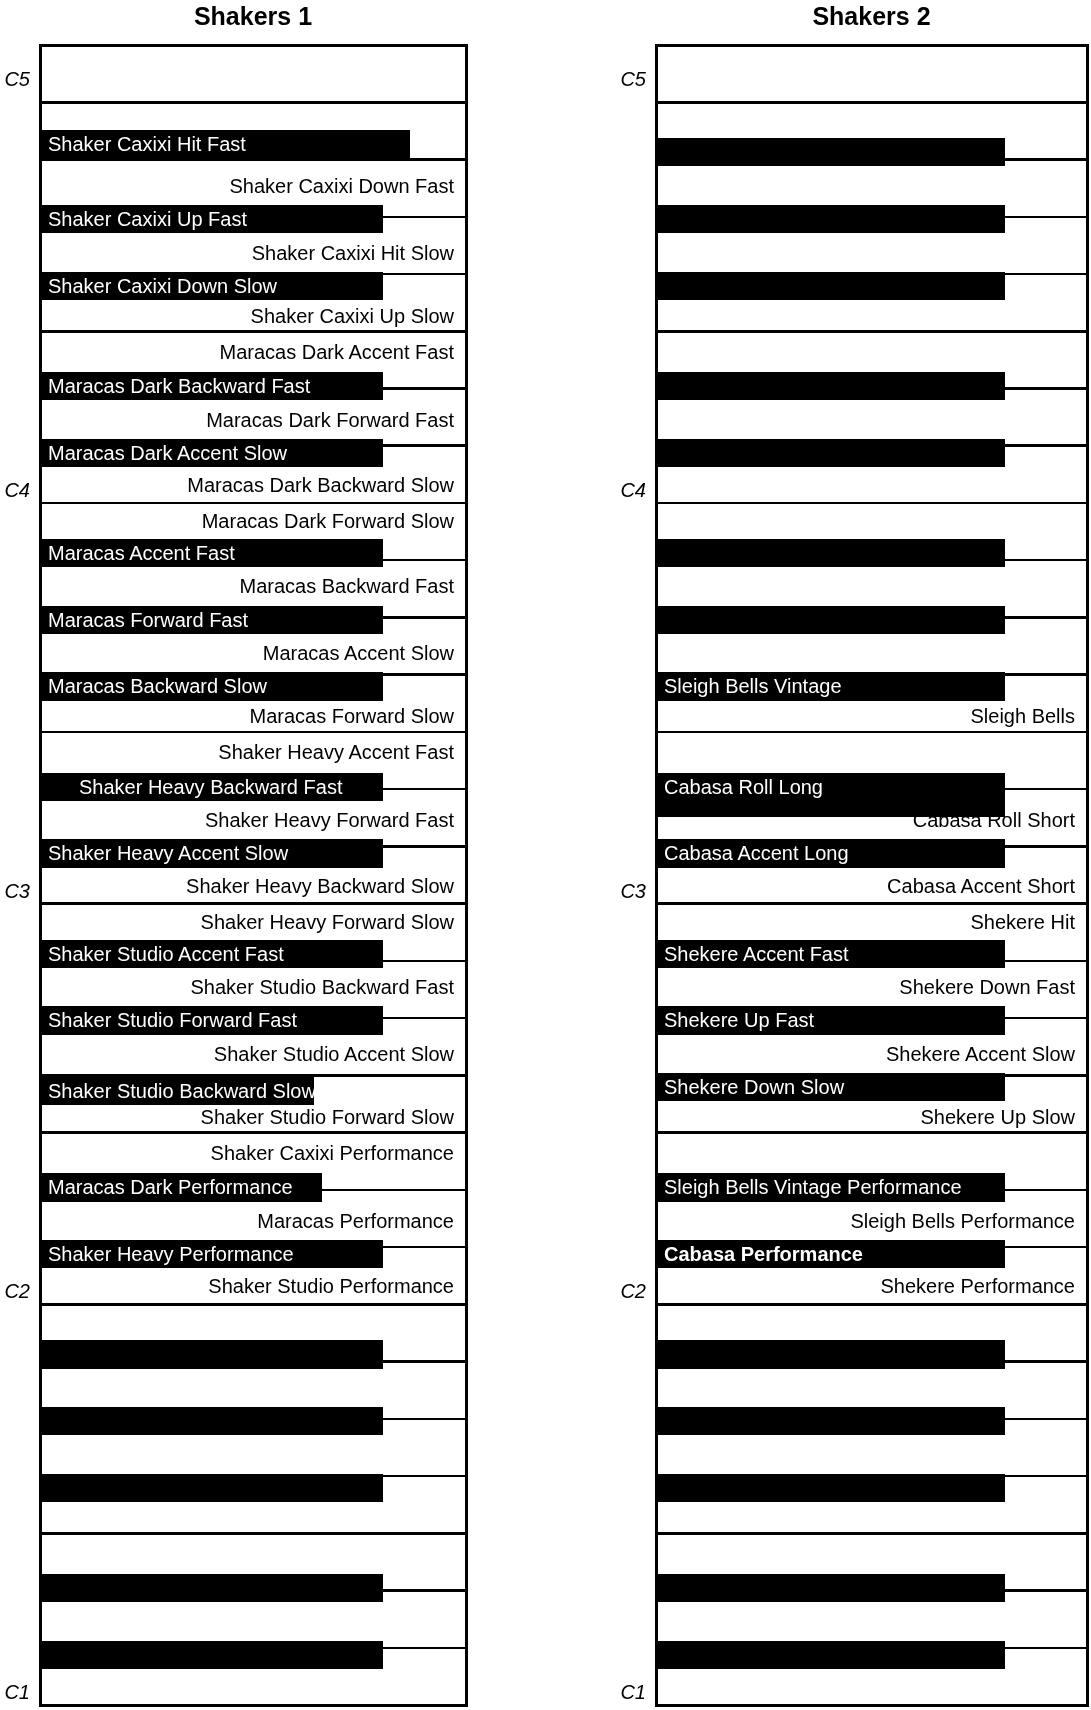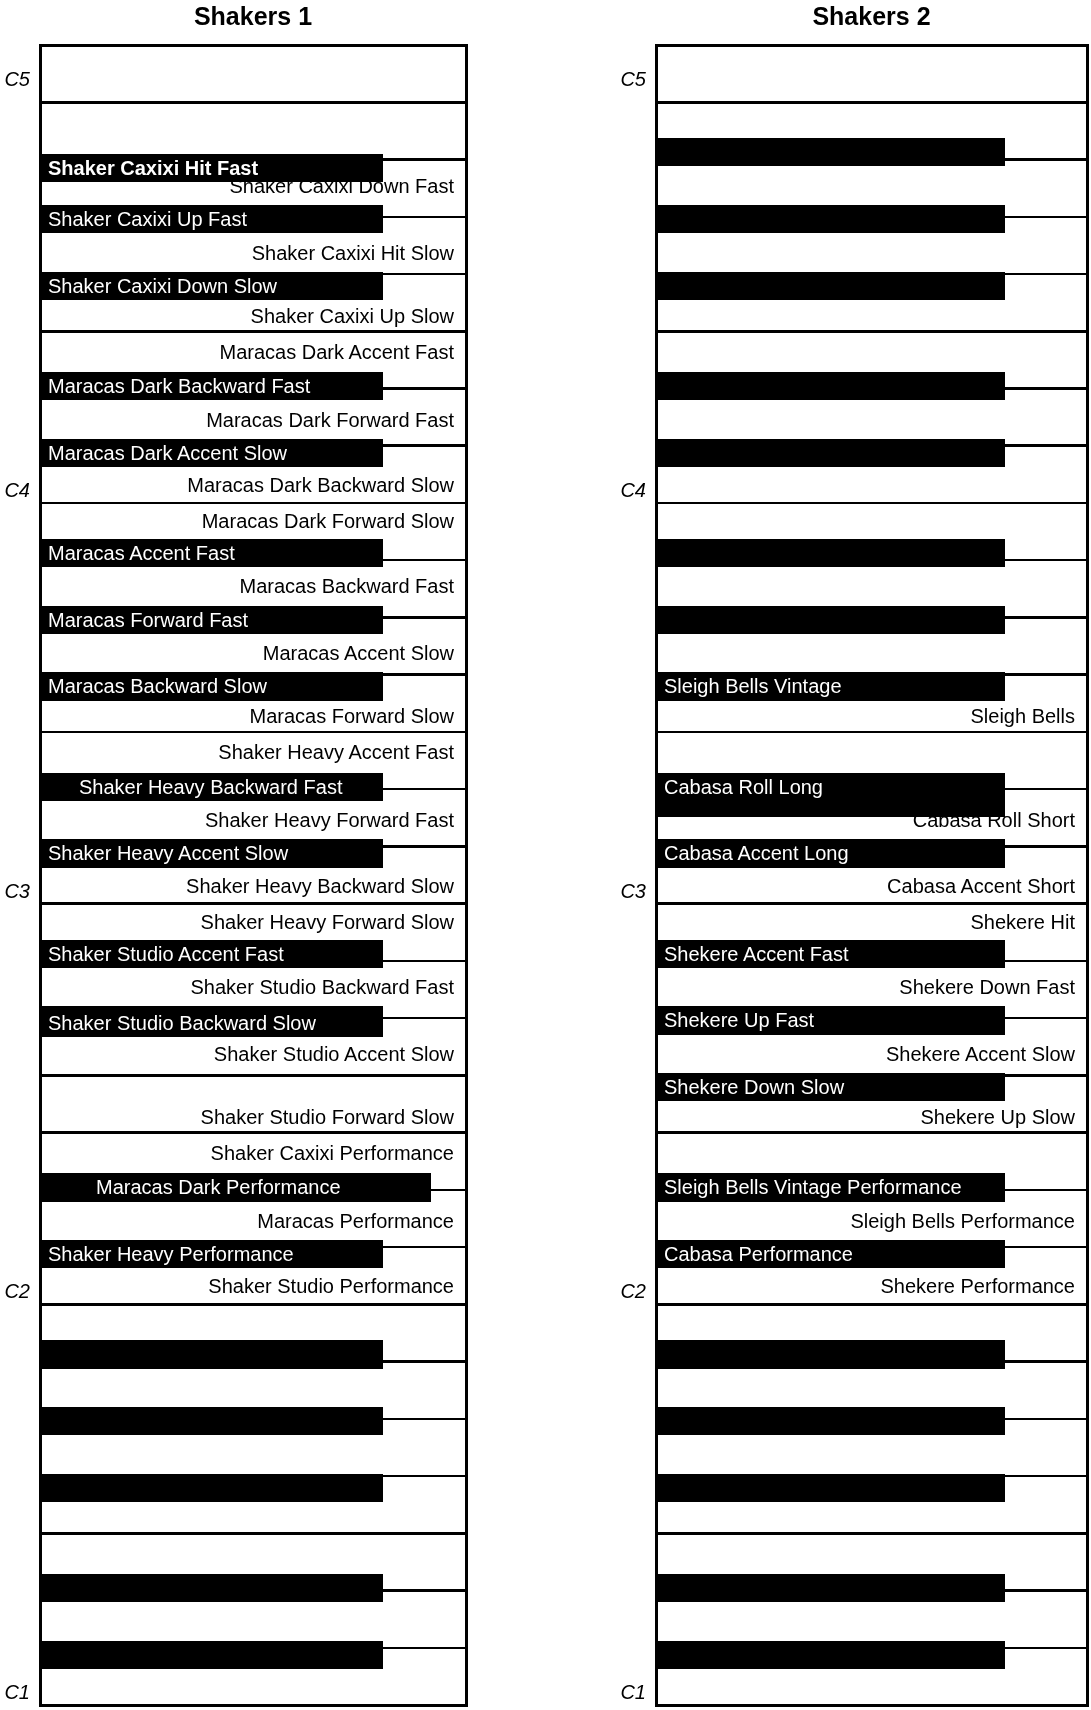--- a/index.html
+++ b/index.html
@@ -120,21 +120,21 @@
     <div class="grid-line" style="left: 40px; top: 1131.3px; width: 426px;"></div>
     <div class="grid-line" style="left: 40px; top: 1188.6px; width: 426px;"></div>
     <div class="grid-line" style="left: 40px; top: 1245.8px; width: 426px;"></div>
     <div class="grid-line" style="left: 40px; top: 1303.1px; width: 426px;"></div>
     <div class="grid-line" style="left: 40px; top: 1360.3px; width: 426px;"></div>
     <div class="grid-line" style="left: 40px; top: 1417.5px; width: 426px;"></div>
     <div class="grid-line" style="left: 40px; top: 1474.8px; width: 426px;"></div>
     <div class="grid-line" style="left: 40px; top: 1532px; width: 426px;"></div>
     <div class="grid-line" style="left: 40px; top: 1589.3px; width: 426px;"></div>
     <div class="grid-line" style="left: 40px; top: 1646.5px; width: 426px;"></div>
-    <div class="black-key" style="left: 40px; top: 154px; width: 343px; height: 28.4px; font-weight: bold;">
+    <div class="black-key" style="left: 40px; top: 130px; width: 370px; height: 28.4px;">
       <div class="black-label" style="line-height: 28.4px;">Shaker Caxixi Hit Fast</div>
     </div>
     <div class="black-key" style="left: 40px; top: 204.9px; width: 343px; height: 28.4px;">
       <div class="black-label" style="line-height: 28.4px;">Shaker Caxixi Up Fast</div>
     </div>
     <div class="black-key" style="left: 40px; top: 271.7px; width: 343px; height: 28.4px;">
       <div class="black-label" style="line-height: 28.4px;">Shaker Caxixi Down Slow</div>
     </div>
     <div class="black-key" style="left: 40px; top: 371.9px; width: 343px; height: 28.4px;">
       <div class="black-label" style="line-height: 28.4px;">Maracas Dark Backward Fast</div>
@@ -156,24 +156,24 @@
     </div>
     <div class="black-key" style="left: 40px; top: 839.3px; width: 343px; height: 28.4px;">
       <div class="black-label" style="line-height: 28.4px;">Shaker Heavy Accent Slow</div>
     </div>
     <div class="black-key" style="left: 40px; top: 939.5px; width: 343px; height: 28.4px;">
       <div class="black-label" style="line-height: 28.4px;">Shaker Studio Accent Fast</div>
     </div>
     <div class="black-key" style="left: 40px; top: 1006.3px; width: 343px; height: 28.4px;">
       <div class="black-label" style="line-height: 28.4px;">Shaker Studio Forward Fast</div>
     </div>
-    <div class="black-key" style="left: 40px; top: 1009px; width: 343px; height: 28.4px;">
+    <div class="black-key" style="left: 40px; top: 1077px; width: 274px; height: 28.4px;">
       <div class="black-label" style="line-height: 28.4px;">Shaker Studio Backward Slow</div>
     </div>
-    <div class="black-key" style="left: 40px; top: 1173.2px; width: 343px; height: 28.4px; padding-left: 48px;">
+    <div class="black-key" style="left: 40px; top: 1173.2px; width: 282px; height: 28.4px;">
       <div class="black-label" style="line-height: 28.4px;">Maracas Dark Performance</div>
     </div>
     <div class="black-key" style="left: 40px; top: 1240px; width: 343px; height: 28.4px;">
       <div class="black-label" style="line-height: 28.4px;">Shaker Heavy Performance</div>
     </div>
     <div class="black-key" style="left: 40px; top: 1340.2px; width: 343px; height: 28.4px;">
       <div class="black-label" style="line-height: 28.4px;"></div>
     </div>
     <div class="black-key" style="left: 40px; top: 1407px; width: 343px; height: 28.4px;">
       <div class="black-label" style="line-height: 28.4px;"></div>
@@ -307,21 +307,21 @@
     <div class="black-key" style="left: 656px; top: 1006.3px; width: 349px; height: 28.4px;">
       <div class="black-label" style="line-height: 28.4px;">Shekere Up Fast</div>
     </div>
     <div class="black-key" style="left: 656px; top: 1073.1px; width: 349px; height: 28.4px;">
       <div class="black-label" style="line-height: 28.4px;">Shekere Down Slow</div>
     </div>
     <div class="black-key" style="left: 656px; top: 1173.2px; width: 349px; height: 28.4px;">
       <div class="black-label" style="line-height: 28.4px;">Sleigh Bells Vintage Performance</div>
     </div>
     <div class="black-key" style="left: 656px; top: 1240px; width: 349px; height: 28.4px;">
-      <div class="black-label" style="line-height: 28.4px;">Cabasa Performance</div>
+      <div class="black-label" style="line-height: 28.4px; font-weight: bold;">Cabasa Performance</div>
     </div>
     <div class="black-key" style="left: 656px; top: 1340.2px; width: 349px; height: 28.4px;">
       <div class="black-label" style="line-height: 28.4px;"></div>
     </div>
     <div class="black-key" style="left: 656px; top: 1407px; width: 349px; height: 28.4px;">
       <div class="black-label" style="line-height: 28.4px;"></div>
     </div>
     <div class="black-key" style="left: 656px; top: 1473.8px; width: 349px; height: 28.4px;">
       <div class="black-label" style="line-height: 28.4px;"></div>
     </div>

